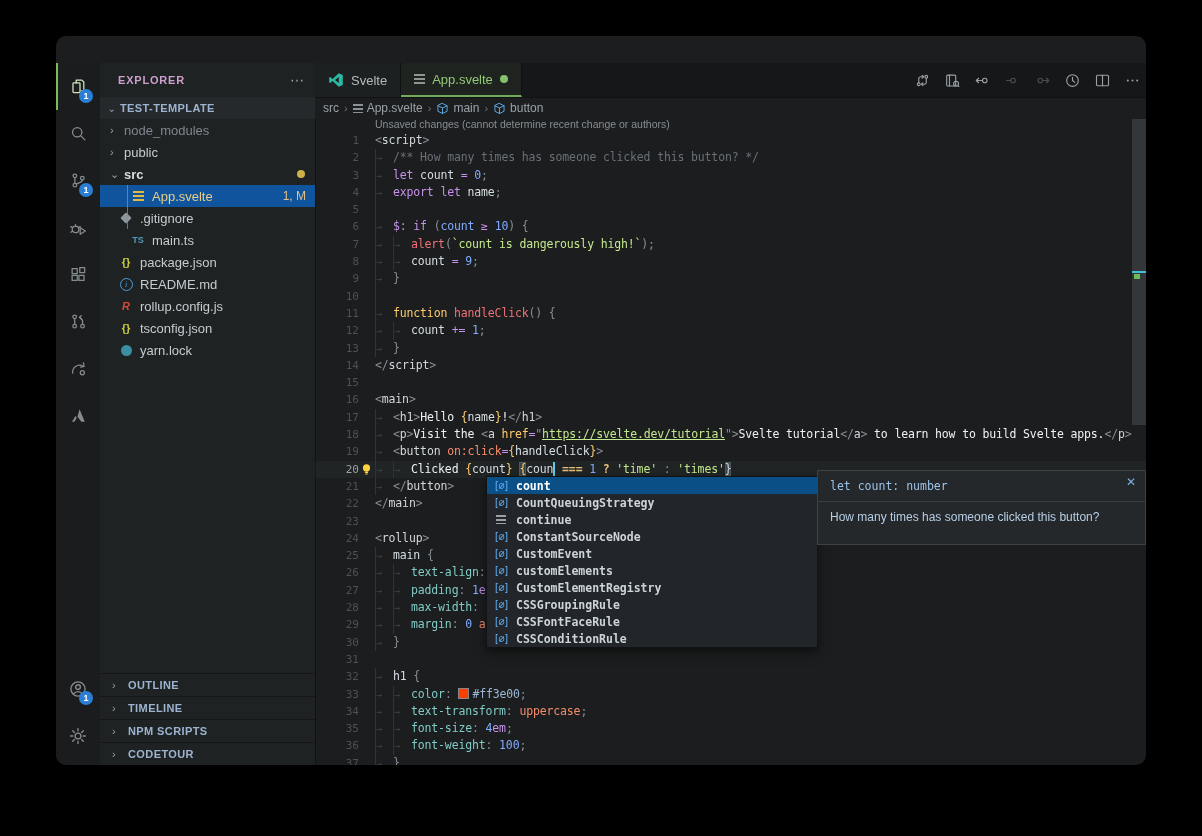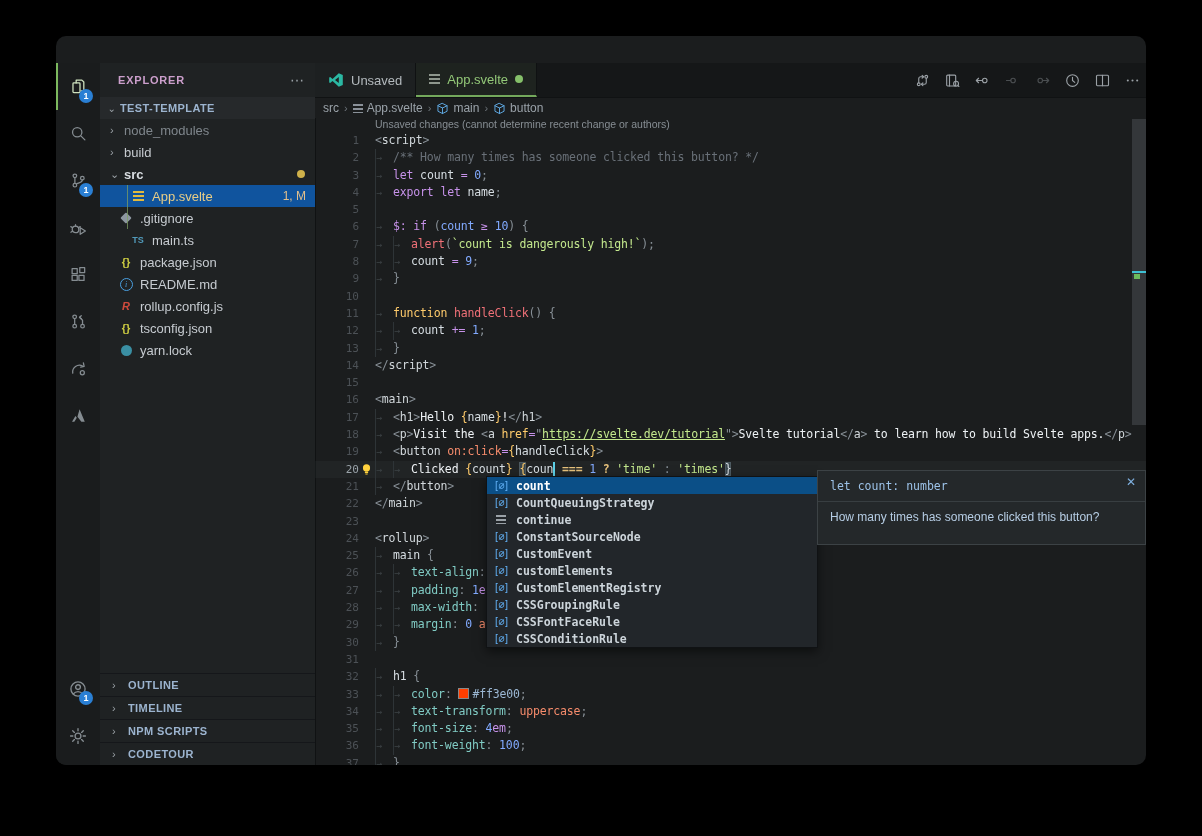--- a/index.html
+++ b/index.html
@@ -221,21 +221,21 @@
       <span class="chev">⌄</span>
       <span>TEST-TEMPLATE</span>
     </div>
     <div class="tree" id="tree">
         <div class="trow muted">
           <span class="chev">›</span>
           <span class="name" style="">node_modules</span>
         </div>
         <div class="trow">
           <span class="chev">›</span>
-          <span class="name" style="">build</span>
+          <span class="name" style="">public</span>
         </div>
         <div class="trow">
           <span class="chev">⌄</span>
           <span class="name" style="font-weight:bold;color:#d7dce0">src</span>
           <span class="dot-mod"></span>
         </div>
         <div class="trow sel">
           <span class="ficon" style="margin-left:30px">
             <span class="lines-icon" style="color:#e2b93d"></span>
           </span>
@@ -307,21 +307,21 @@
   </div>
 
   <div class="editor-col">
     <div class="tabsbar">
       <div id="tabs" style="display:inline-block;height:34px;"><div class="tab inactive">
             <span style="display:inline-flex">
               <svg width="16" height="16" viewBox="0 0 16 16" fill="none" stroke="currentColor" stroke-width="1.2" stroke-linecap="round" stroke-linejoin="round">
                 <path fill="#2bb8a3" stroke="none" d="M10.8 1.2L4.5 6.9 2.2 5.1l-1 .5v4.8l1 .5 2.3-1.8 6.3 5.7 4-1.9V3.1zM10.8 5v6L7 8z"></path>
               </svg>
             </span>
-            <span>Unsaved</span>
+            <span>Svelte</span>
           </div><div class="tab active">
             <span class="lines-icon tab-lines"></span>
             <span>App.svelte</span>
             <span class="moddot"></span>
           </div></div>
       <div class="toolbar" id="toolbar">
           <span class="tb-icon">
             <svg width="15" height="15" viewBox="0 0 16 16" fill="none" stroke="currentColor" stroke-width="1.2" stroke-linecap="round" stroke-linejoin="round">
               <circle cx="4" cy="12" r="1.5"></circle>
               <circle cx="12" cy="4" r="1.5"></circle>

